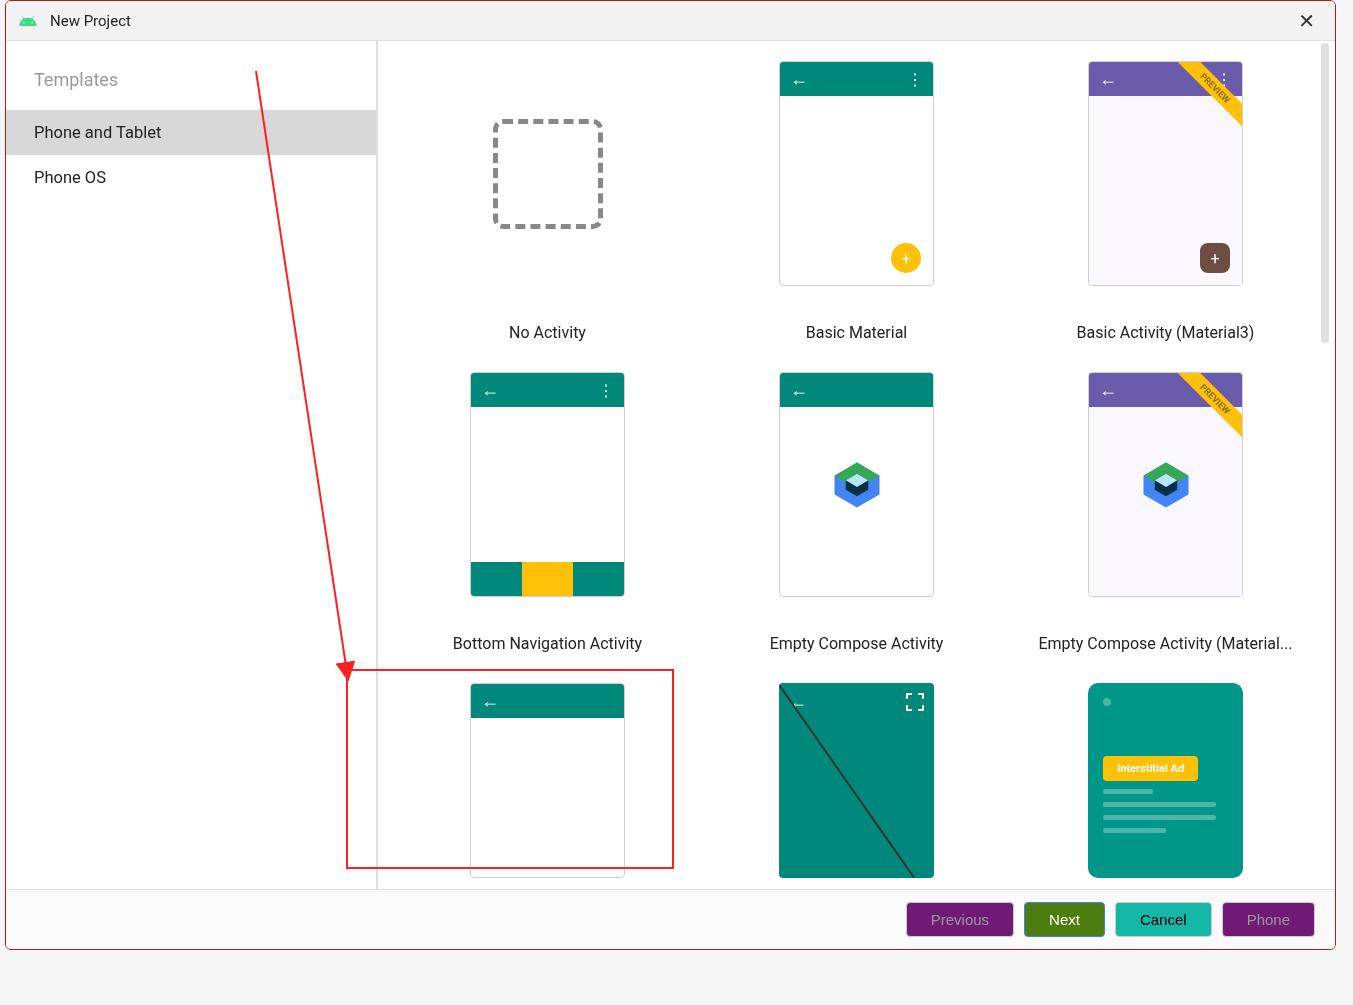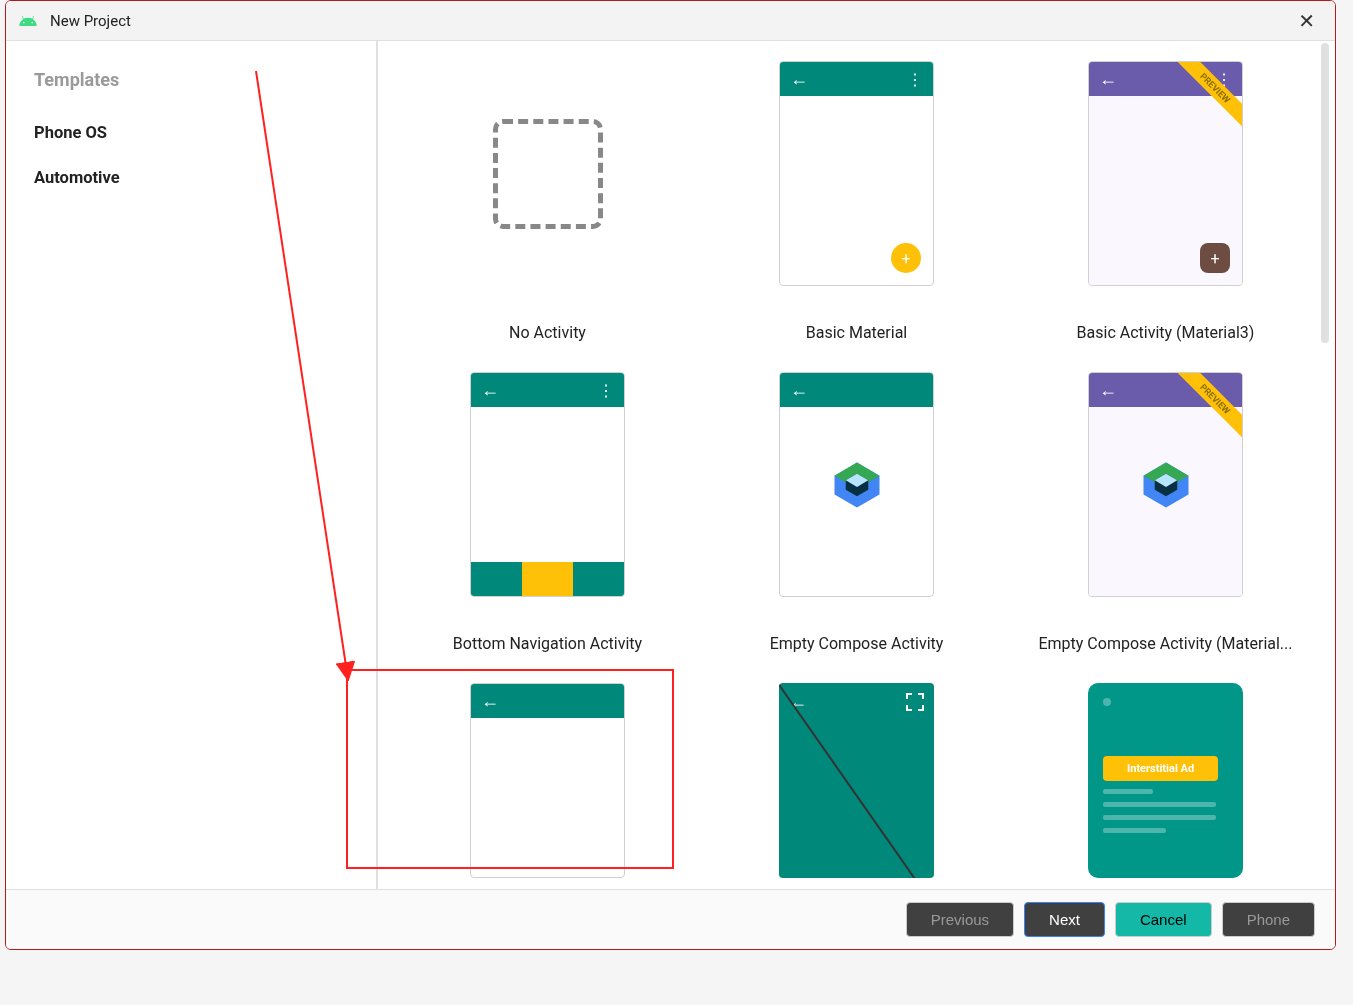--- a/index.html
+++ b/index.html
@@ -48,21 +48,20 @@
     }
     .body {
       flex: 1;
       display: flex;
       overflow: hidden;
     }
     .sidebar {
       width: 372px;
       background: #fff;
       border-right: 2px solid #e0e0e0;
-      font-weight: bold;
     }
     .sidebar-header {
       padding: 28px 28px 20px;
       font-size: 18px;
       color: #9a9a9a;
     }
     .sidebar-item {
       padding: 13px 28px;
       font-size: 16.5px;
       color: #222;
@@ -224,21 +223,21 @@
     .ad-thumb .dot {
       width: 8px; height: 8px;
       border-radius: 50%;
       background: rgba(255,255,255,0.3);
     }
     .ad-btn {
       background: #ffc107;
       color: #fff;
       font-size: 11px;
       font-weight: bold;
-      padding: 6px 24px;
+      padding: 6px 14px;
       border-radius: 4px;
       display: inline-block;
       margin-top: 50px;
     }
     .ad-line {
       height: 5px;
       background: rgba(255,255,255,0.3);
       margin-top: 8px;
       border-radius: 2px;
     }
@@ -253,26 +252,26 @@
     }
     .btn {
       padding: 8px 24px;
       font-size: 15px;
       border-radius: 4px;
       border: 1px solid #ccc;
       background: #14b8a6;
       cursor: pointer;
     }
     .btn.primary {
-      background: #404040;
+      background: #4d7c0f;
       color: #fff;
       border-color: #3b82f6;
     }
     .btn.disabled {
-      background: #404040;
+      background: #701a75;
       color: #999;
       cursor: default;
     }
     .annotation-arrow {
       position: absolute;
       pointer-events: none;
       z-index: 100;
     }
     .annotation-box {
       position: absolute;
@@ -300,22 +299,22 @@
       <path fill="#3ddc84" d="M17.6 9.5L19.4 6.3c.1-.2 0-.4-.1-.5-.2-.1-.4 0-.5.1l-1.8 3.2C15.7 8.4 13.9 8 12 8s-3.7.4-5 1.1L5.2 5.9c-.1-.2-.3-.2-.5-.1-.2.1-.2.3-.1.5l1.8 3.2C3.6 11.2 1.7 14.2 1.5 18h21c-.2-3.8-2.1-6.8-4.9-8.5zM7 15c-.6 0-1-.4-1-1s.4-1 1-1 1 .4 1 1-.4 1-1 1zm10 0c-.6 0-1-.4-1-1s.4-1 1-1 1 .4 1 1-.4 1-1 1z"></path>
     </svg>
     <span class="title">New Project</span>
     <span class="close">✕</span>
   </div>
 
   <div class="body">
 
     <div class="sidebar">
       <div class="sidebar-header">Templates</div>
+      <div class="sidebar-item selected">Phone and Tablet</div>
       <div class="sidebar-item">Phone OS</div>
-      <div class="sidebar-item">Automotive</div>
     </div>
 
     <div class="content">
       <div class="grid">
 
         <div class="template-cell">
           <div class="thumb noborder">
             <div class="dashed-box"></div>
           </div>
           <div class="thumb-label">No Activity</div>

